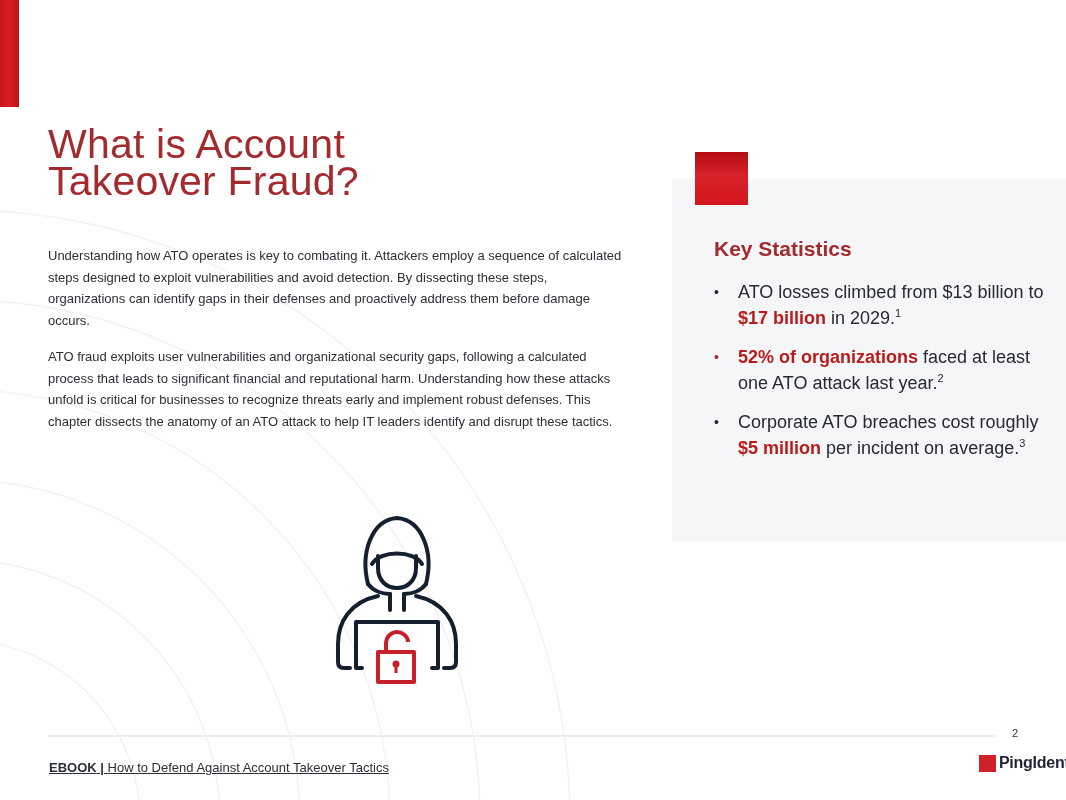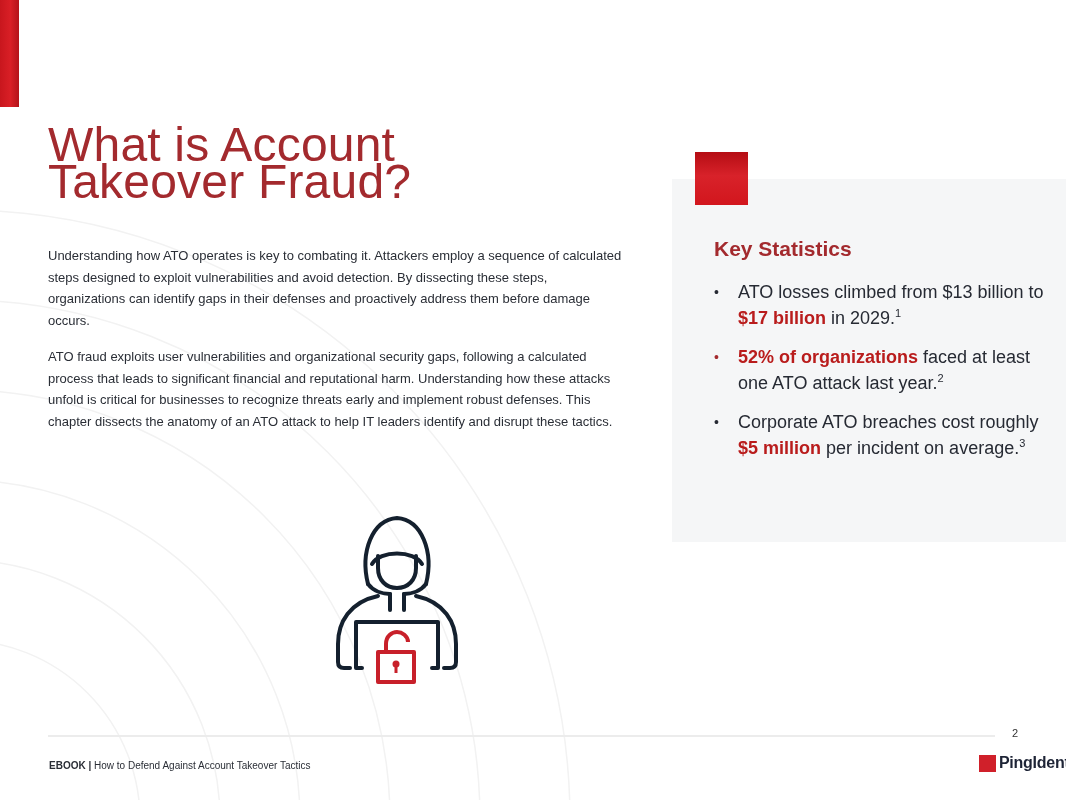--- a/index.html
+++ b/index.html
@@ -8,21 +8,21 @@
 
   .bg-arcs { position: absolute; left: 0; top: 0; width: 1066px; height: 800px; pointer-events: none; }
 
   .top-bar {
     position: absolute; left: 0; top: 0; width: 19px; height: 107px;
     background: linear-gradient(90deg, #c8161d 0%, #d91f26 55%, #b3141a 100%);
   }
 
   .title {
     position: absolute; left: 48px; top: 126px;
-    font-size: 48px; line-height: 37px; font-weight: 400;
+    font-size: 41px; line-height: 37px; font-weight: 400;
     color: #a32a2e; letter-spacing: 0.2px;
   }
   .title span { display: block; }
 
   .body-text {
     position: absolute; left: 48px; top: 245px; width: 575px;
     font-size: 13px; line-height: 21.5px; color: #2a2e36;
   }
   .body-text p { margin-bottom: 15px; }
 
@@ -54,21 +54,21 @@
 
   .hacker-icon { position: absolute; left: 330px; top: 512px; width: 134px; height: 178px; }
 
   .footer-line {
     position: absolute; left: 48px; top: 735px; width: 947px; height: 2px; background: #ececec;
   }
   .page-number {
     position: absolute; left: 1012px; top: 727px; font-size: 11px; color: #333;
   }
   .footer-text {
-    position: absolute; left: 49px; top: 760px; font-size: 10px; color: #2a2e36;
+    position: absolute; left: 49px; top: 760px; font-size: 13px; color: #2a2e36; text-decoration: underline;
   }
   .footer-text .ebook { font-weight: 700; }
   .logo {
     position: absolute; left: 936px; top: 753px; height: 20px; display: flex; align-items: center; margin-left: 43px;
   }
   .logo-square { width: 17px; height: 17px; background: #d0202a; margin-right: 3px; }
   .logo-ping { font-size: 16px; font-weight: 700; color: #1e2436; letter-spacing: -0.3px; }
   .logo-identity { font-size: 16px; font-weight: 700; color: #1e2436; letter-spacing: -0.2px; }
   .logo-dot { font-size: 9px; color: #1e2436; margin-left: 1px; margin-top: 7px; }
 </style>

